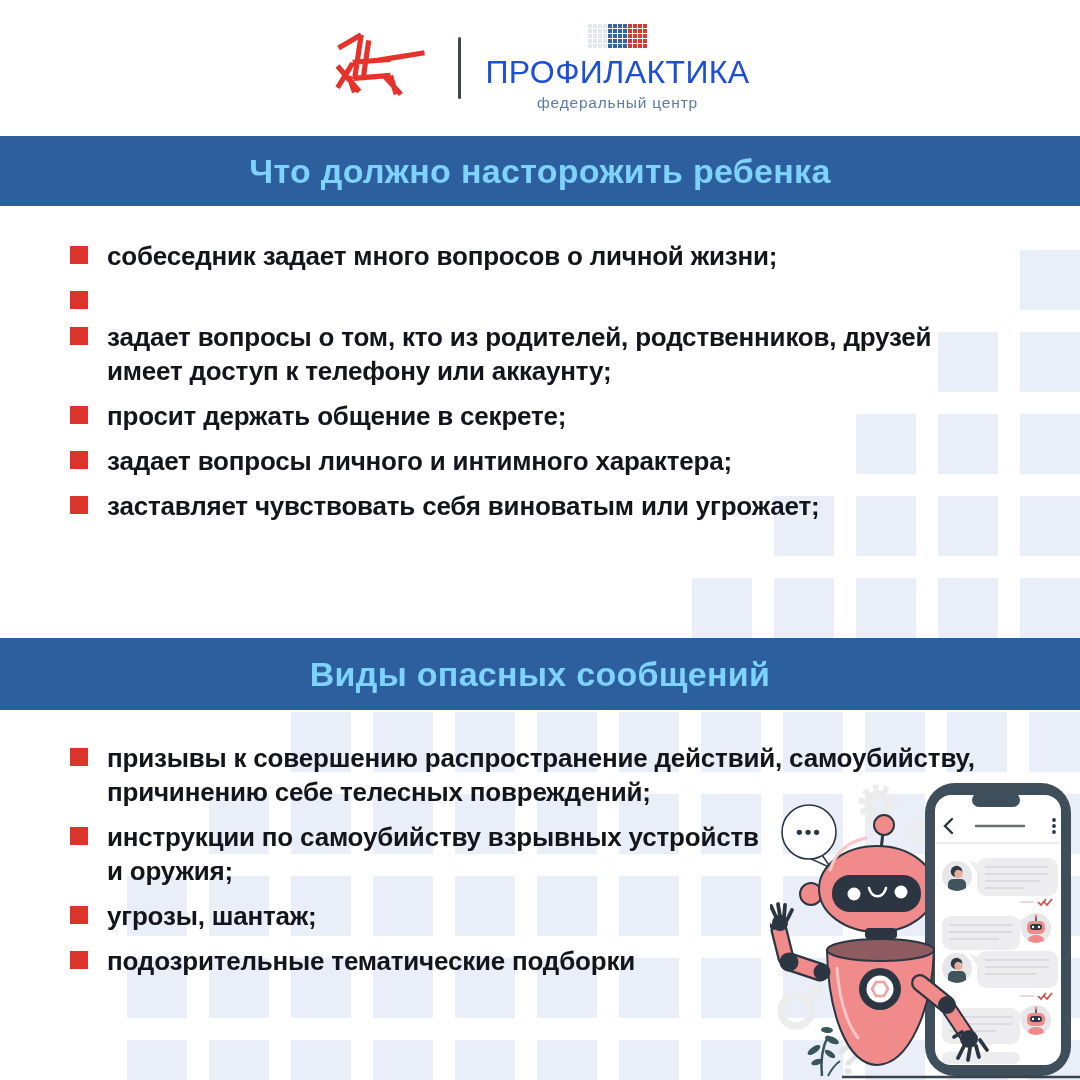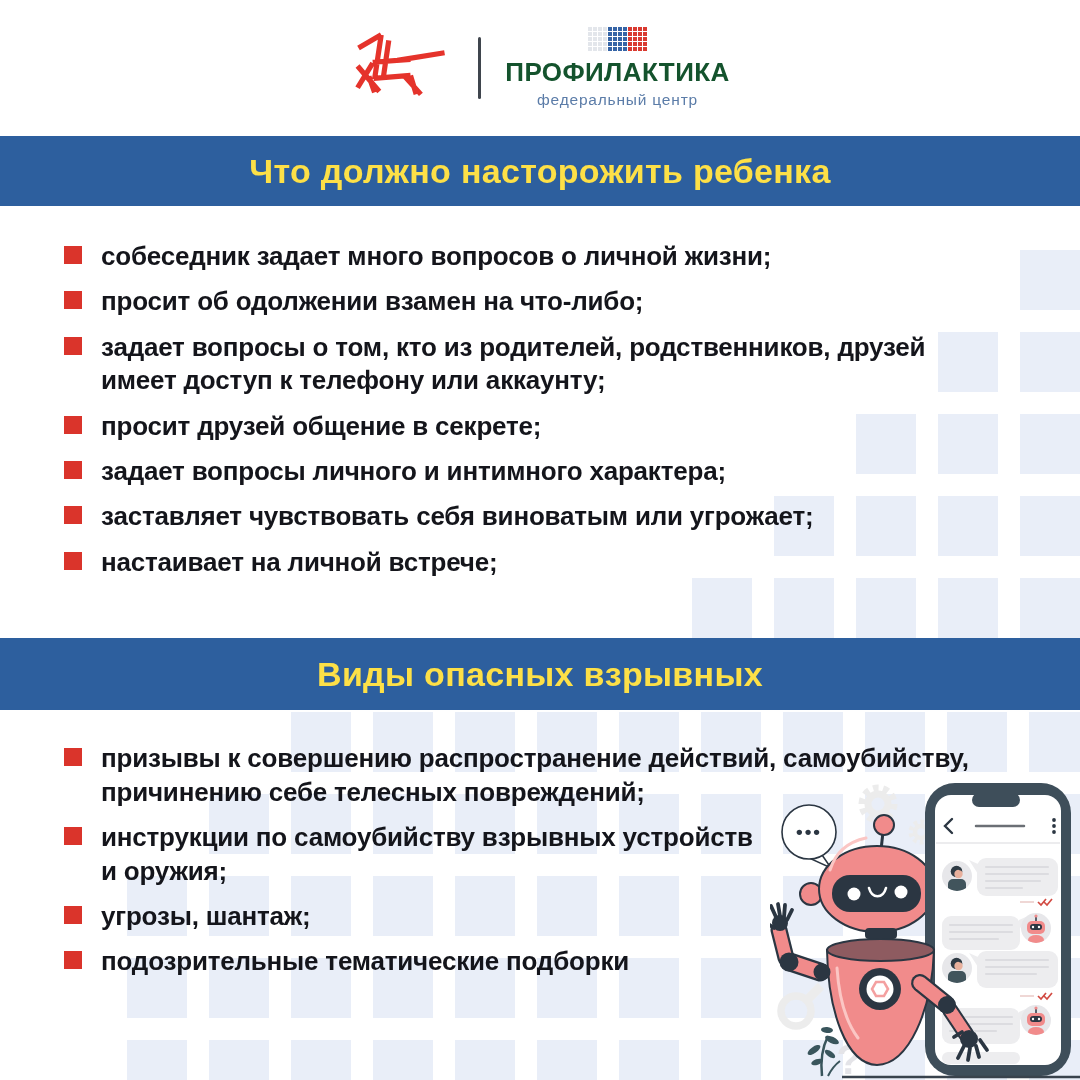--- a/index.html
+++ b/index.html
@@ -8,32 +8,32 @@
   .bg-square{position:absolute;width:60px;height:60px;background:#E9EEF8;}
 
   
   .site-header{position:absolute;top:0;left:0;width:1080px;height:136px;
                display:flex;align-items:center;justify-content:center;gap:24px;}
   .chair-svg{width:104px;height:80px;margin-top:-4px;}
   .logo-divider{width:3px;height:62px;background:#3F454D;border-radius:2px;}
   .brand{display:flex;flex-direction:column;align-items:center;}
   .pixel-grid{display:grid;grid-template-columns:repeat(12,4px);grid-auto-rows:4px;gap:1px;margin-bottom:8px;}
   .pixel-grid .cell{width:4px;height:4px;}
-  .brand-title{font-size:26px;font-weight:700;color:#14532d;letter-spacing:.4px;line-height:1;}
+  .brand-title{font-size:32px;font-weight:400;color:#1d4ed8;letter-spacing:.4px;line-height:1;}
   .brand-subtitle{font-size:15.5px;color:#5B7CA8;letter-spacing:.8px;margin-top:6px;}
 
   
   .banner{position:absolute;left:0;width:1080px;background:#2D5F9E;
           display:flex;align-items:center;justify-content:center;}
   #banner1{top:136px;height:70px;}
   #banner2{top:638px;height:72px;}
-  .banner h2{margin:4px;color:#fde047;font-size:34px;font-weight:800;letter-spacing:.3px;}
+  .banner h2{margin:4px;color:#7dd3fc;font-size:34px;font-weight:800;letter-spacing:.3px;}
 
   
-  .list{position:absolute;left:62px;margin:0;padding:0;list-style:none;width:960px;}
+  .list{position:absolute;left:68px;margin:0;padding:0;list-style:none;width:960px;}
   #list1{top:240px;}
   #list2{top:742px;width:950px;}
   .list li{display:flex;align-items:flex-start;margin-bottom:11.5px;}
   .bullet{flex:0 0 18px;width:18px;height:18px;background:#DA342B;margin:6px 19px 0 2px;}
   .item-text{font-size:26px;font-weight:700;color:#14151B;line-height:1.3;
              white-space:pre-line;letter-spacing:-0.2px;}
 
   
   .illu{position:absolute;left:770px;top:768px;width:310px;height:312px;}
 </style>
@@ -195,47 +195,42 @@
     <h2>Что должно насторожить ребенка</h2>
   </div>
 
   <ul class="list" id="list1">
       <li>
         <span class="bullet"></span>
         <span class="item-text">собеседник задает много вопросов о личной жизни;</span>
       </li>
       <li>
         <span class="bullet"></span>
-        <span class="item-text">просит об одолжении взамен на что-либо;</span>
       </li>
       <li>
         <span class="bullet"></span>
         <span class="item-text">задает вопросы о том, кто из родителей, родственников, друзей
 имеет доступ к телефону или аккаунту;</span>
       </li>
       <li>
         <span class="bullet"></span>
-        <span class="item-text">просит друзей общение в секрете;</span>
+        <span class="item-text">просит держать общение в секрете;</span>
       </li>
       <li>
         <span class="bullet"></span>
         <span class="item-text">задает вопросы личного и интимного характера;</span>
       </li>
       <li>
         <span class="bullet"></span>
         <span class="item-text">заставляет чувствовать себя виноватым или угрожает;</span>
       </li>
-      <li>
-        <span class="bullet"></span>
-        <span class="item-text">настаивает на личной встрече;</span>
-      </li>
     </ul>
 
   <div class="banner" id="banner2">
-    <h2>Виды опасных взрывных</h2>
+    <h2>Виды опасных сообщений</h2>
   </div>
 
   <ul class="list" id="list2">
       <li>
         <span class="bullet"></span>
         <span class="item-text">призывы к совершению распространение действий, самоубийству,
 причинению себе телесных повреждений;</span>
       </li>
       <li>
         <span class="bullet"></span>

